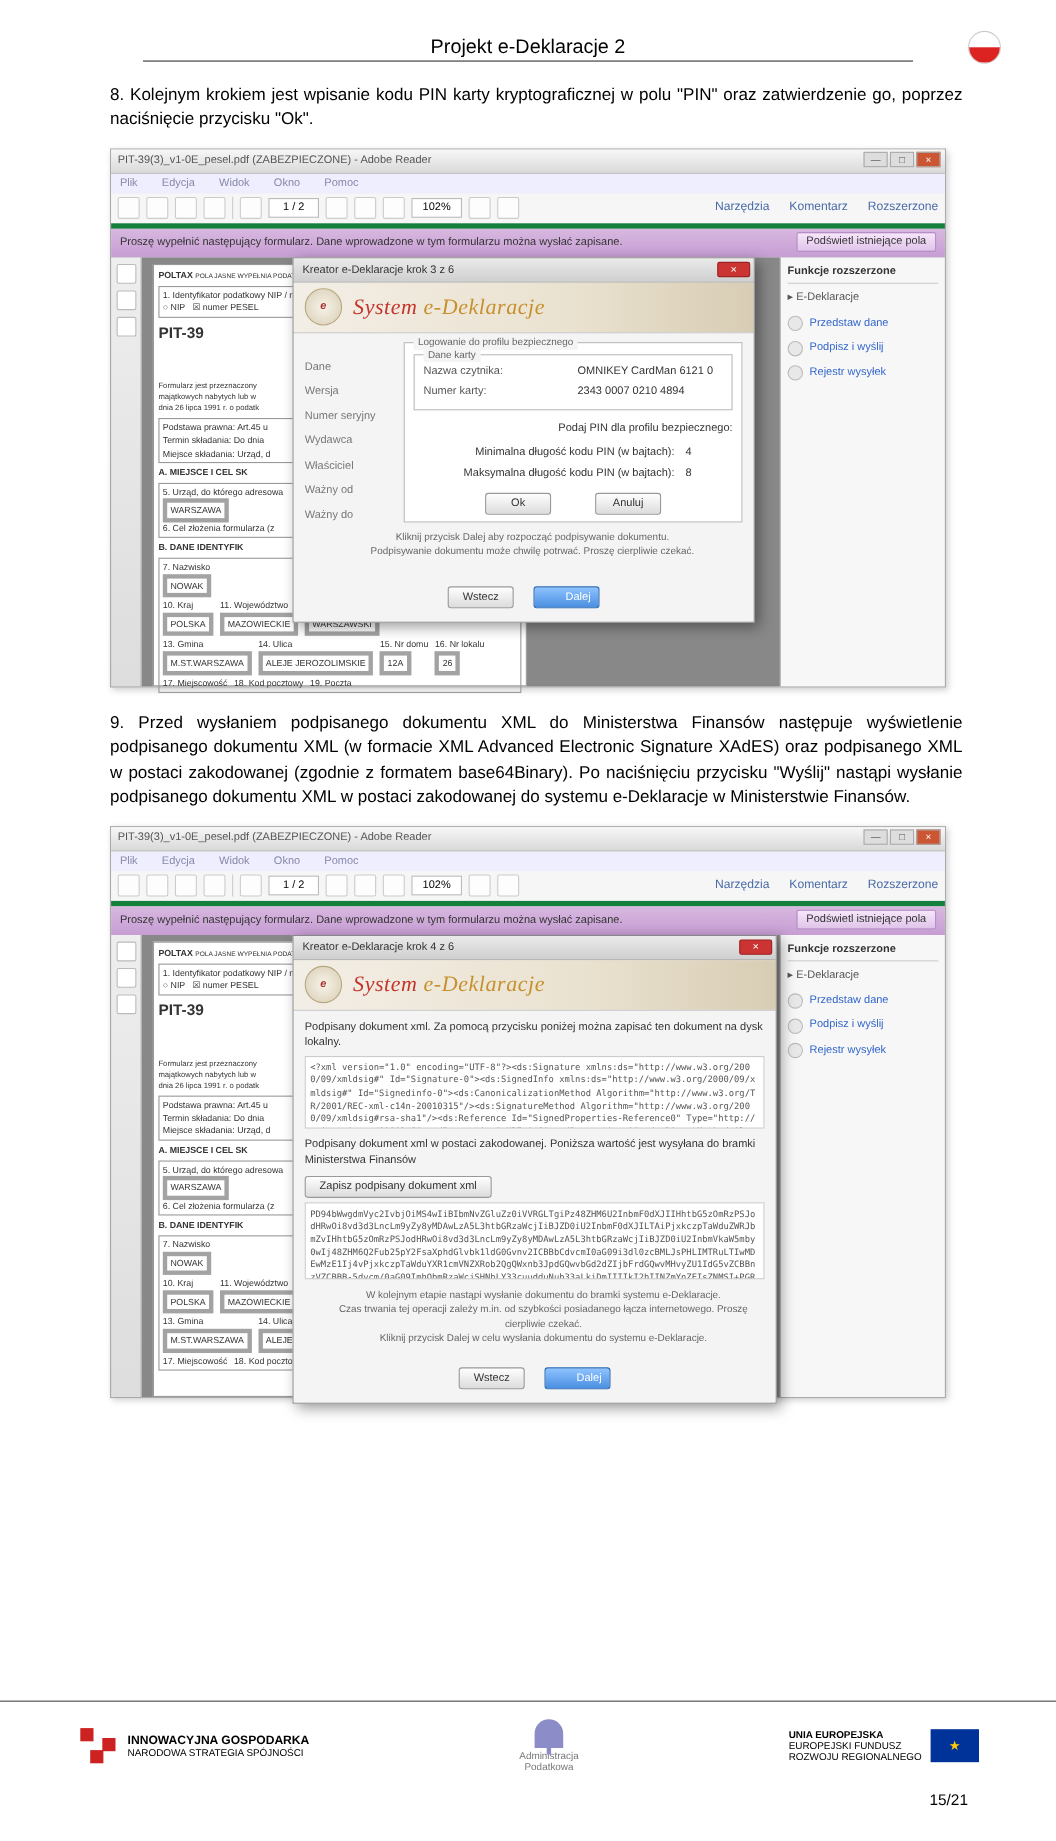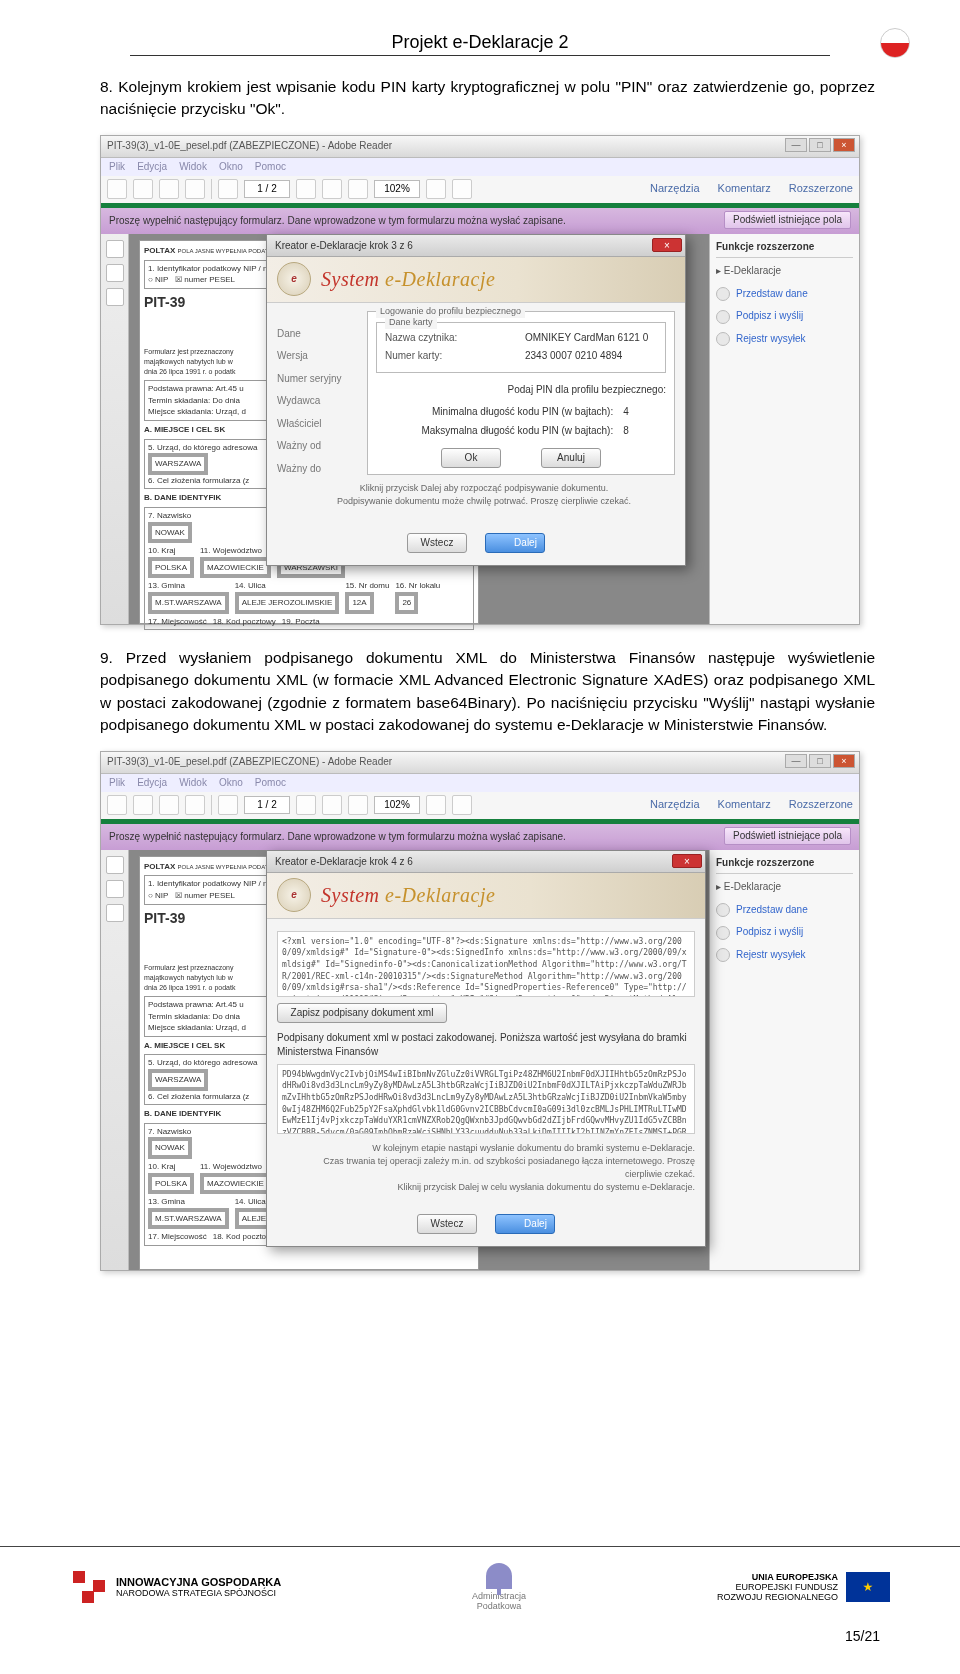--- a/index.html
+++ b/index.html
@@ -74,21 +74,21 @@
   .win-btn {
     width: 22px; height: 14px;
     background: #ddd;
     border: 1px solid #aaa;
     font-size: 9px; line-height: 12px; text-align: center;
   }
   .win-btn.close { background: #c53; color: #fff; }
   .menubar {
     height: 18px;
     background: #eef;
-    display: flex; gap: 12px;
+    display: flex; gap: 22px;
     padding: 2px 8px;
     color: #88a;
     font-size: 10px;
   }
   .toolbar {
     height: 32px;
     background: #f6f6f6;
     border-bottom: 5px solid #15803d;
     display: flex; align-items: center;
     gap: 6px;
@@ -302,21 +302,21 @@
   .ig-sq::before, .ig-sq::after {
     content: ""; position: absolute; width: 12px; height: 12px; background: #c22;
   }
   .ig-sq::before { left: 3px; top: 3px; }
   .ig-sq::after { right: 3px; top: 12px; }
   .ig-sq .b3 { position: absolute; left: 12px; bottom: 3px; width: 12px; height: 12px; background: #c22; }
   .ig-txt b { font-size: 11px; }
   .logo-ap { text-align: center; font-size: 9px; color: #777; }
   .ap-tree { width: 26px; height: 26px; margin: 0 auto 2px; border-radius: 50% 50% 0 0; background: #8c8cc8; position: relative; }
   .ap-tree::after { content:""; position:absolute; bottom:-6px; left:11px; width:4px; height:8px; background:#8c8cc8;}
-  .logo-ue { display: flex; align-items: center; gap: 8px; font-size: 9px; text-align: right; }
+  .logo-ue { display: flex; align-items: center; gap: 8px; font-size: 9px; }
   .ue-flag {
     width: 44px; height: 30px; background: #003399;
     display: flex; align-items: center; justify-content: center;
     color: #ffcc00; font-size: 12px;
   }
   .page-num {
     position: absolute; bottom: 30px; right: 80px;
     font-size: 14px;
   }
 </style>
@@ -616,27 +616,28 @@
       <div class="wizard" style="width:440px">
         <div class="wiz-title">
           <span>Kreator e-Deklaracje krok 4 z 6</span>
           <div class="wiz-close">×</div>
         </div>
         <div class="wiz-banner">
           <div class="wiz-logo">e</div>
           <div class="wiz-banner-title"><span class="sys">System</span> <span class="dek">e-Deklaracje</span></div>
         </div>
         <div class="wiz-body">
+          <div>Podpisany dokument xml. Za pomocą przycisku poniżej można zapisać ten dokument na dysk lokalny.</div>
           <div class="xml-text">&lt;?xml version="1.0" encoding="UTF-8"?&gt;&lt;ds:Signature xmlns:ds="http://www.w3.org/2000/09/xmldsig#" Id="Signature-0"&gt;&lt;ds:SignedInfo xmlns:ds="http://www.w3.org/2000/09/xmldsig#" Id="Signedinfo-0"&gt;&lt;ds:CanonicalizationMethod Algorithm="http://www.w3.org/TR/2001/REC-xml-c14n-20010315"/&gt;&lt;ds:SignatureMethod Algorithm="http://www.w3.org/2000/09/xmldsig#rsa-sha1"/&gt;&lt;ds:Reference Id="SignedProperties-Reference0" Type="http://uri.etsi.org/01903#SignedProperties" URI="#SignedProperties-0"&gt;&lt;ds:DigestMethod Algorithm="http://www.w3.org/2000/09/xmldsig#sha1"/&gt;&lt;ds:DigestValue&gt;Q9h6Chff7j/EJuBMalNWyAVidCgsY=&lt;/ds:DigestValue&gt;&lt;/ds:Reference&gt;&lt;ds:Reference URI="#Dokument-0"&gt;&lt;ds:DigestMethod</div>
+          <div style="margin-top:8px">Podpisany dokument xml w postaci zakodowanej. Poniższa wartość jest wysyłana do bramki Ministerstwa Finansów</div>
           <div style="margin-top:6px">
             <div class="wiz-btn" style="min-width:170px">Zapisz podpisany dokument xml</div>
           </div>
-          <div style="margin-top:8px">Podpisany dokument xml w postaci zakodowanej. Poniższa wartość jest wysyłana do bramki Ministerstwa Finansów</div>
           <div class="b64-text">PD94bWwgdmVyc2IvbjOiMS4wIiBIbmNvZGluZz0iVVRGLTgiPz48ZHM6U2InbmF0dXJIIHhtbG5zOmRzPSJodHRwOi8vd3d3LncLm9yZy8yMDAwLzA5L3htbGRzaWcjIiBJZD0iU2InbmF0dXJILTAiPjxkczpTaWduZWRJbmZvIHhtbG5zOmRzPSJodHRwOi8vd3d3LncLm9yZy8yMDAwLzA5L3htbGRzaWcjIiBJZD0iU2InbmVkaW5mby0wIj48ZHM6Q2Fub25pY2FsaXphdGlvbk1ldG0Gvnv2ICBBbCdvcmI0aG09i3dl0zcBMLJsPHLIMTRuLTIwMDEwMzE1Ij4vPjxkczpTaWduYXR1cmVNZXRob2QgQWxnb3JpdGQwvbGd2dZIjbFrdGQwvMHvyZU1IdG5vZCBBnzVZCBBB-5dvcm/0aG09ImhObmRzaWcjSHNhLY33cuudduNub33aLkiDmIIIIkI2hIINZmYnZEIsZNMSI+PGRzaOJIZmVyZW5jZSBJZD0iU2InbmVkUHJvcGVydGllcy1TZWZlY2XuY2UwIiBUeXBIPSJodHRwOi8vdXJLmVOzA1Ipp5Z+PGRzOiJlZmVyZW5jZSBJZD0iU2InbmVkUHJvcGVydGllcy1SZWZlY2Xcy1SZWxpcy1YY2ZIcmVuY2UwIiBUeY2BIPSJodHRwOiA1TZcL2kuN3JnLzAxOTAzI1NipZ</div>
-          <div class="wiz-note" style="white-space:pre-line;text-align:right;padding:8px 0 0">W kolejnym etapie nastąpi wysłanie dokumentu do bramki systemu e-Deklaracje.
+          <div class="wiz-note" style="white-space:pre-line;text-align:center;padding:8px 0 0">W kolejnym etapie nastąpi wysłanie dokumentu do bramki systemu e-Deklaracje.
 Czas trwania tej operacji zależy m.in. od szybkości posiadanego łącza internetowego. Proszę cierpliwie czekać.
 Kliknij przycisk Dalej w celu wysłania dokumentu do systemu e-Deklaracje.</div>
         </div>
         <div class="wiz-foot">
           <div class="wiz-btn">Wstecz</div>
           <div class="wiz-btn primary">Dalej</div>
         </div>
       </div>
     </div>
   </div>

